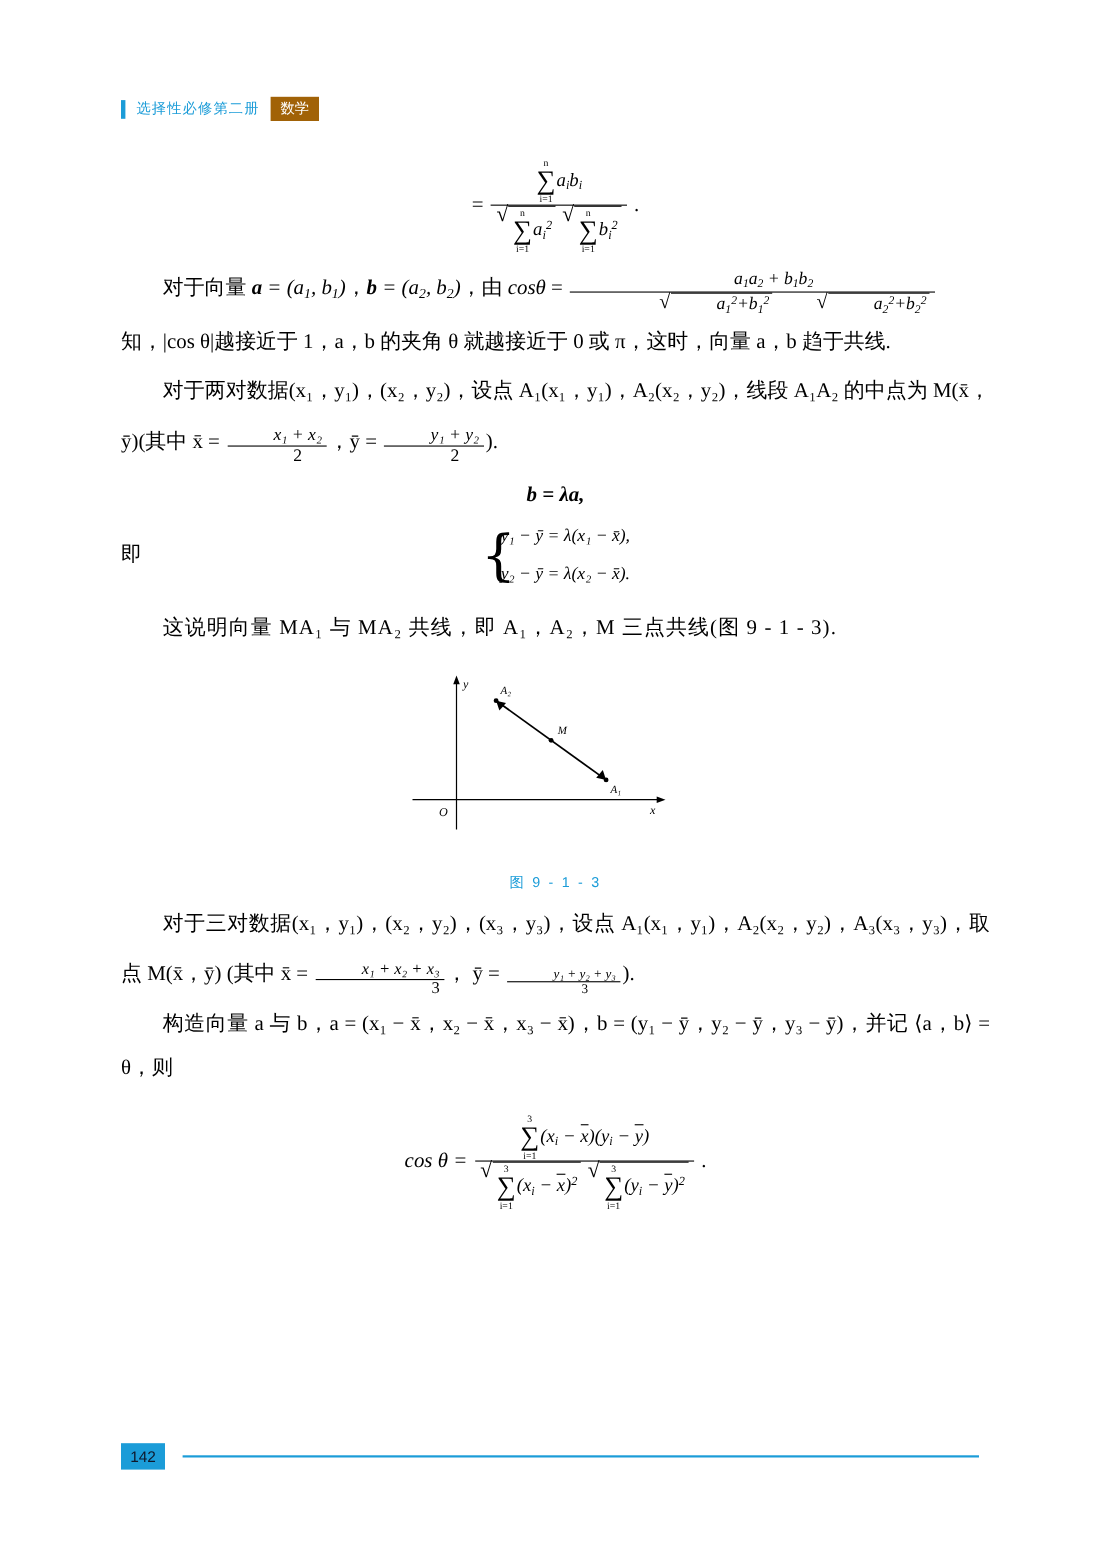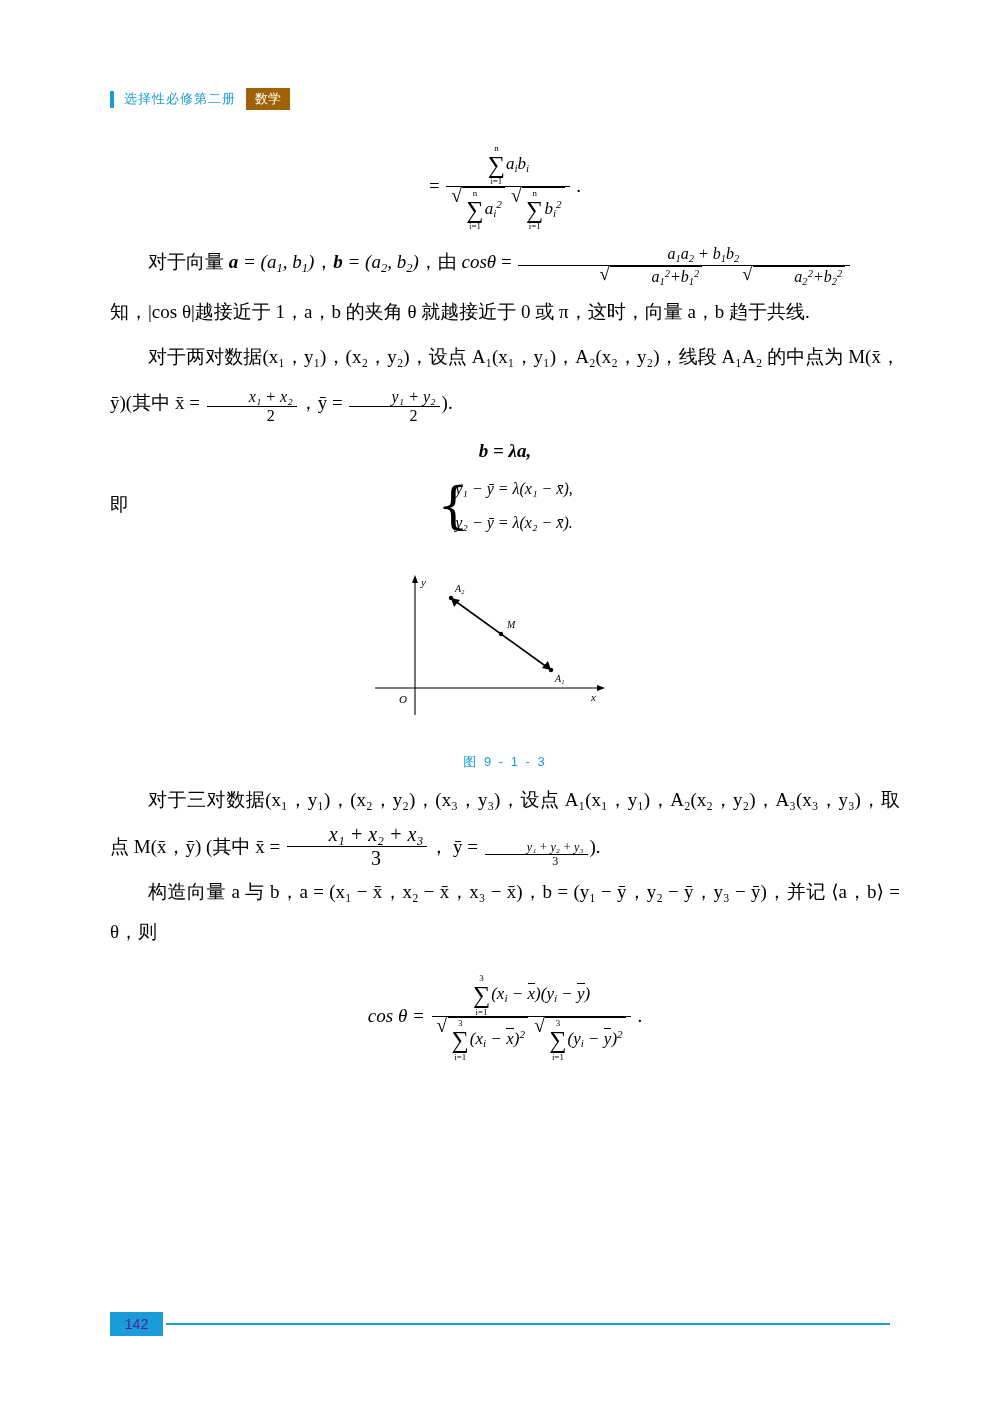--- a/index.html
+++ b/index.html
@@ -35,21 +35,21 @@
     padding:2px 9px;
   }
 
   
   .footer{
     position:absolute;
     left:110px;bottom:66px;width:780px;height:24px;
   }
   .footer .pagenum{
     position:absolute;left:0;top:0;
-    width:53px;height:24px;background:#1b9cd8;color:#4c1d95;
+    width:40px;height:24px;background:#1b9cd8;color:#0f172a;
     font-family:"Liberation Sans", sans-serif;font-size:14px;
     display:flex;align-items:center;justify-content:center;
   }
   .footer .rule{
     position:absolute;left:56px;top:11px;right:0;height:2px;background:#1b9cd8;
   }
 
   
   .content{
     position:absolute;
@@ -219,20 +219,21 @@
       <span style="position:absolute;left:0;top:22px;font-size:19px;">即</span>
       <div style="position:absolute;left:0;right:0;top:2px;text-align:center;">
         <span class="system">
           <span class="brace">{</span>
           <span class="row it">y₁ − ȳ = λ(x₁ − x̄),</span>
           <span class="row it">y₂ − ȳ = λ(x₂ − x̄).</span>
         </span>
       </div>
     </div>
 
+    <div class="para indent" style="letter-spacing:1px;">这说明向量 MA₁ 与 MA₂ 共线，即 A₁，A₂，M 三点共线(图 9 - 1 - 3).</div>
 
     <div class="figwrap">
       <svg width="300" height="175" viewBox="0 0 300 175">
 
         <line x1="60" y1="10" x2="60" y2="145" stroke="#000" stroke-width="1.1"></line>
         <polygon points="60,5 57,13 63,13" fill="#000"></polygon>
         <line x1="20" y1="118" x2="245" y2="118" stroke="#000" stroke-width="1.1"></line>
         <polygon points="250,118 242,115 242,121" fill="#000"></polygon>
         <text x="66" y="16" font-size="11" font-style="italic" font-family="Liberation Serif, serif">y</text>
         <text x="236" y="131" font-size="11" font-style="italic" font-family="Liberation Serif, serif">x</text>
@@ -247,21 +248,21 @@
         <circle cx="196" cy="100" r="2.2" fill="#000"></circle>
         <text x="100" y="22" font-size="10" font-style="italic" font-family="Liberation Serif, serif">A₂</text>
         <text x="152" y="58" font-size="10" font-style="italic" font-family="Liberation Serif, serif">M</text>
         <text x="200" y="112" font-size="10" font-style="italic" font-family="Liberation Serif, serif">A₁</text>
       </svg>
       <div class="figcap">图 9 - 1 - 3</div>
     </div>
 
     <div class="para indent" style="line-height:46px;">
       <span>对于三对数据(x₁，y₁)，(x₂，y₂)，(x₃，y₃)，设点 A₁(x₁，y₁)，A₂(x₂，y₂)，A₃(x₃，y₃)，取点 M(x̄，ȳ)</span> <span>(</span><span>其中 x̄ =</span>
-      <span class="frac" style="font-size:20px;vertical-align:-12px;">
+      <span class="frac" style="font-size:15px;vertical-align:-12px;text-align:right;">
         <span class="num it">x₁ + x₂ + x₃</span>
         <span class="den">3</span>
       </span>，
       <span>ȳ =</span>
       <span class="frac" style="font-size:12px;vertical-align:-12px;font-family:Liberation Serif, serif;">
         <span class="num it">y₁ + y₂ + y₃</span>
         <span class="den">3</span>
       </span><span>).</span>
     </div>
 

